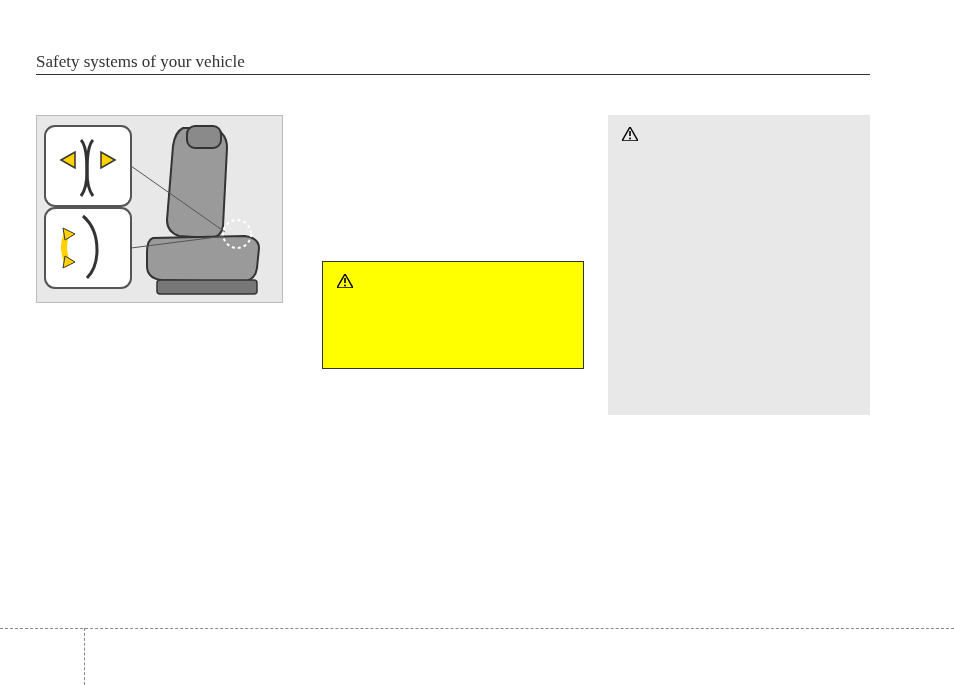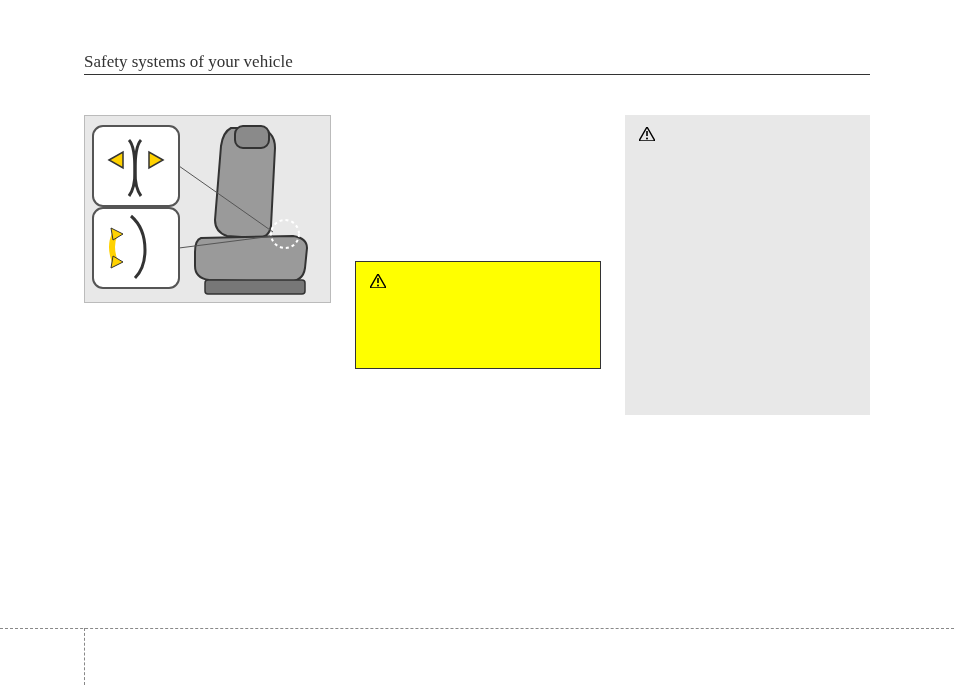--- a/index.html
+++ b/index.html
@@ -5,21 +5,21 @@
   * { margin: 0; padding: 0; box-sizing: border-box; }
   body {
     width: 954px;
     height: 685px;
     background: #fff;
     font-family: Georgia, 'Times New Roman', serif;
     position: relative;
     overflow: hidden;
   }
   .page {
-    padding: 52px 84px 0 84px;
+    padding: 52px 84px 0 36px;
     position: relative;
     height: 100%;
   }
   .header-area {
     border-bottom: 1px solid #333;
     padding-bottom: 2px;
     margin-bottom: 40px;
   }
   .page-title {
     font-size: 17px;

